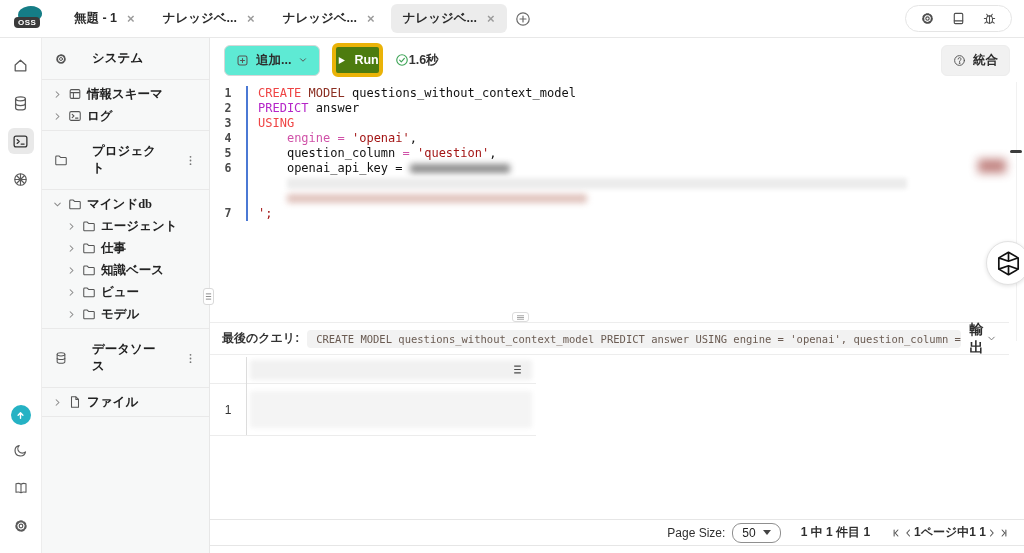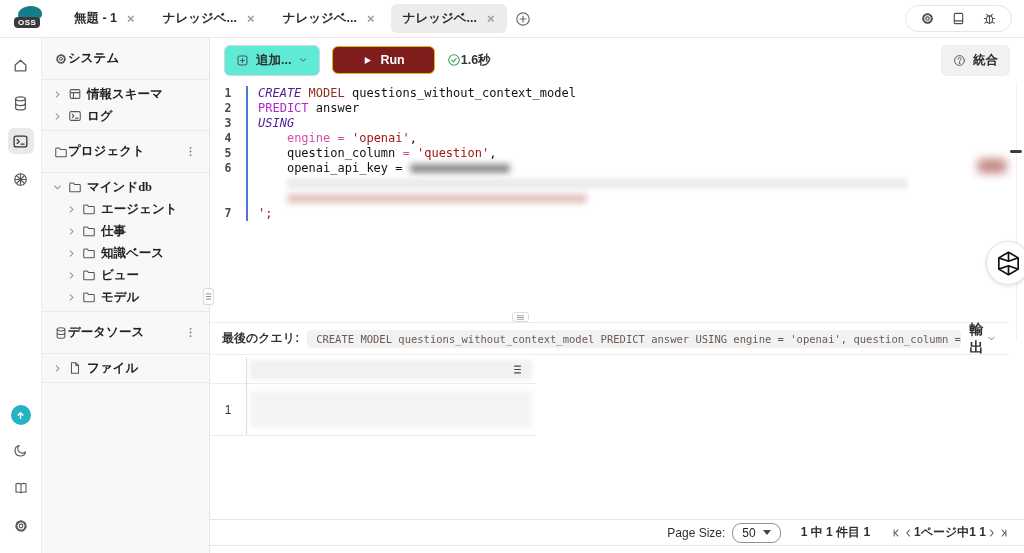--- a/index.html
+++ b/index.html
@@ -37,50 +37,50 @@
                border-radius:6px; color:#5a5a5a; }
   .rail-item.selected { background:#e9e9e9; color:#333; }
   .rail-spacer { flex:1; }
   .rail-upload { width:20px; height:20px; border-radius:50%; background:#25b2c4; display:flex;
                  align-items:center; justify-content:center; color:#fff; }
 
   
   .sidebar { position:absolute; left:42px; top:38px; bottom:0; width:168px; background:#f7f8f8;
              border-right:1px solid #e7e7e7; z-index:4; font-size:12.5px; }
   .sb-section { border-bottom:1px solid #e9e9e9; padding:3px 0; }
-  .sb-header { display:flex; align-items:center; gap:0; padding:9px 12px; font-weight:700;
+  .sb-header { display:flex; align-items:center; gap:24px; padding:9px 12px; font-weight:700;
                font-size:12.5px; color:#1d1d1d; }
   .sb-header .kebab { margin-left:auto; color:#777; }
   .sb-row { display:flex; align-items:center; gap:5px; padding:3px 6px 3px 10px; font-weight:600;
             color:#232323; line-height:16px;font-family:Liberation Serif, serif; }
   .sb-row.indent { padding-left:24px; }
   .sb-row .chev { color:#8a8a8a; }
   .sb-grip { position:absolute; left:203px; top:288px; width:11px; height:17px; background:#fff;
              border:1px solid #d9d9d9; border-radius:3px; display:flex; align-items:center;
              justify-content:center; color:#8a8a8a; z-index:7; }
 
   
   .main { position:absolute; left:210px; top:38px; right:0; bottom:0; background:#fff; }
   .toolbar { height:44px; display:flex; align-items:center; gap:12px; padding:0 14px; }
   .btn { display:inline-flex; align-items:center; gap:7px; font-size:12.5px; font-weight:700;
          border-radius:6px; padding:6px 11px; cursor:default; }
   .btn-add { background:#5eead4; border:1px solid #d7d7d7; color:#2d2d2d; }
-  .btn-run { background:#7f1d1d; border:1px solid #eab308; color:#fff; padding:6px 29px; }
+  .btn-run { background:#4d7c0f; border:4px solid #eab308; color:#fff; padding:6px 0; }
   .run-time { display:inline-flex; align-items:center; font-size:12.5px; font-weight:700; color:#333; }
   .run-time .icon { color:#3da456; }
   .btn-integrations { margin-left:auto; background:#f1f1f1; border:1px solid #ededed; color:#2d2d2d; }
 
   
   .editor { position:absolute; left:0; right:0; top:44px; padding-top:4px;
             font-family:"DejaVu Sans Mono","Liberation Mono",monospace; font-size:12px; }
   .ed-row { display:flex; line-height:15px; }
   .ed-gutter { width:36px; flex:0 0 36px; text-align:center; color:#4b4b4b; font-weight:700;
                font-size:11.5px; }
   .ed-code { border-left:2px solid #4b79d4; padding-left:10px; white-space:pre; flex:1; }
-  .tok-kw   { color:#4c1d95;font-style:italic; }
+  .tok-kw   { color:#ef4444; }
   .tok-type { color:#8b2f22; }
   .tok-kw2  { color:#b525c8; }
   .tok-attr { color:#d052a8; }
   .tok-str  { color:#a31515; }
   .tok-pl   { color:#111; }
   .rd { display:inline-block; vertical-align:middle; border-radius:2px; }
   .rd-dark    { width:100px; height:9px;  background:#6f6f6f; filter:blur(3px); opacity:.8; }
   .rd-wide    { width:620px; height:11px; background:#ececec; filter:blur(2px); }
   .rd-redline { width:300px; height:9px;  background:#d8b3ab; filter:blur(3px); opacity:.8; }
   .ed-scroll-track { position:absolute; right:7px; top:0; bottom:-120px; border-left:1px solid #f1f1f1; }

